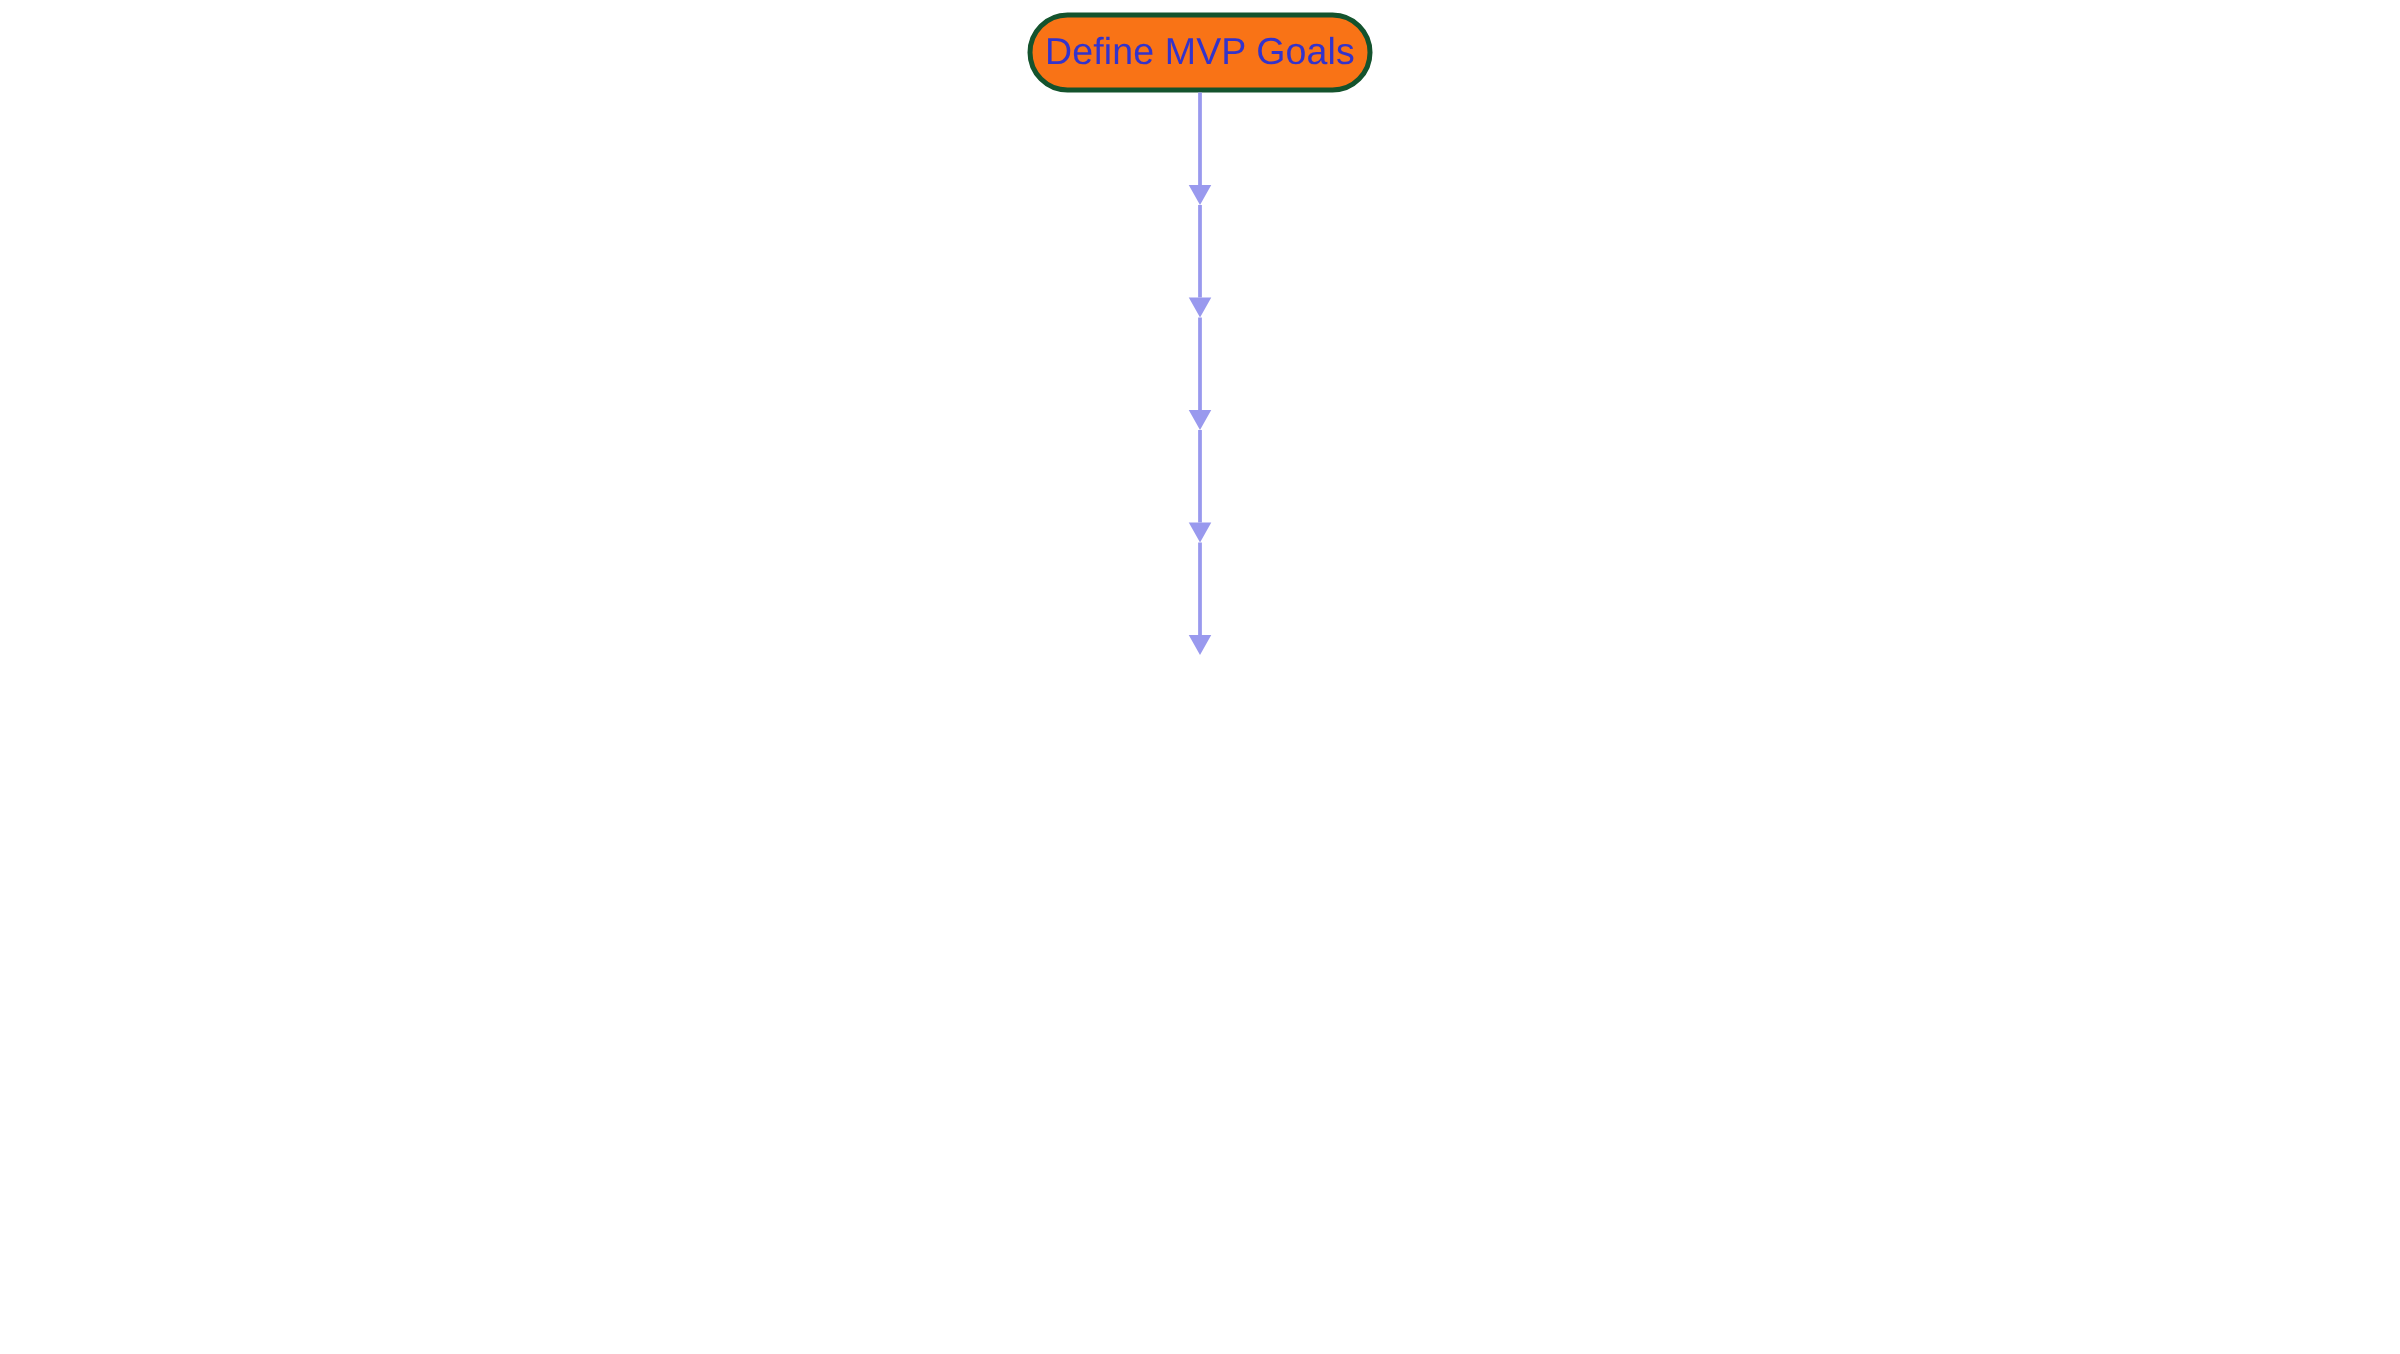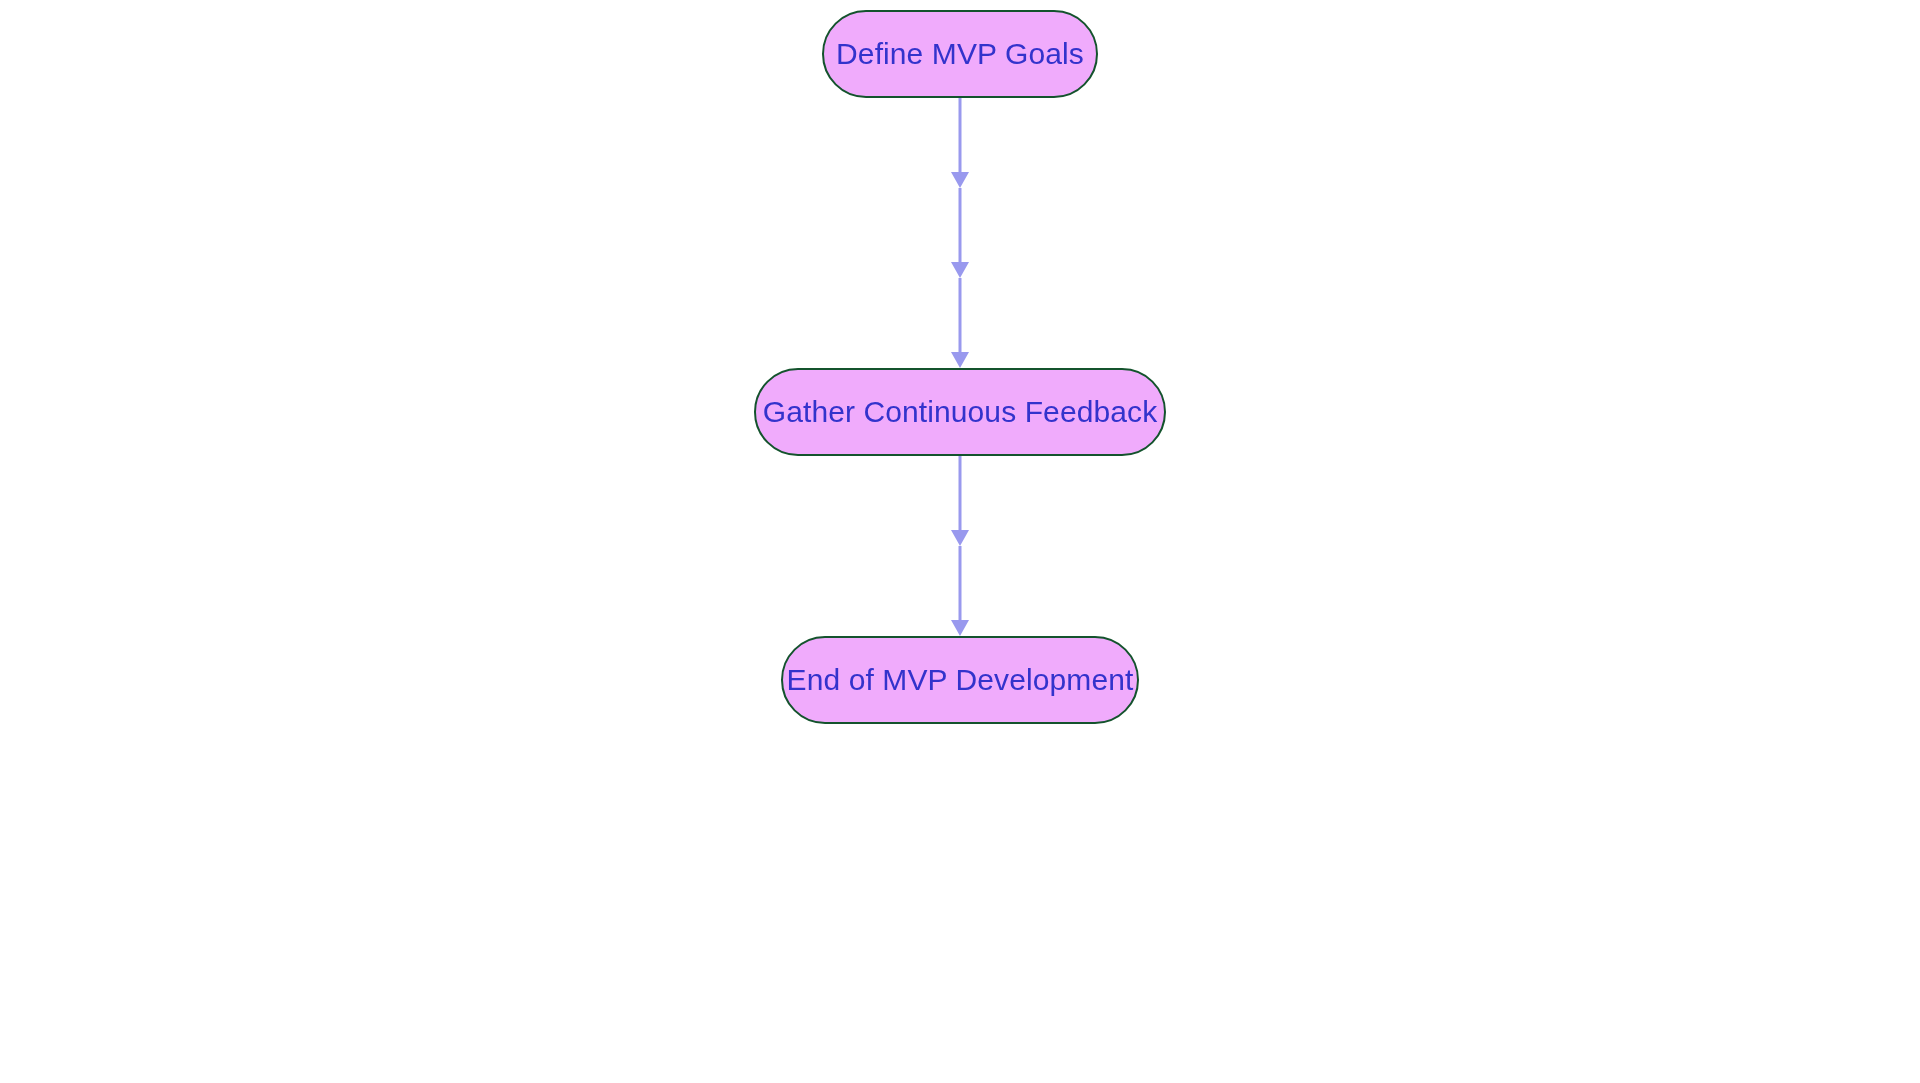--- a/index.html
+++ b/index.html
@@ -31,26 +31,26 @@
     display: flex;
     flex-direction: column;
     align-items: center;
     justify-content: flex-start;
     padding-top: 10px;
     box-sizing: border-box;
   }
 
   .node {
     box-sizing: border-box;
-    height: 88px;
+    height: 64px;
     display: flex;
     align-items: center;
     justify-content: center;
-    background: #f0abfc;
-    border: 2px solid #14532d;
+    background: #f97316;
+    border: 4px solid #14532d;
     border-radius: 46px;
     flex: none;
   }
 
   .node-label {
     color: #3333cc;
     font-size: 30px;
     font-weight: 400;
     line-height: 1;
     letter-spacing: 0.1px;
@@ -113,33 +113,27 @@
       <span class="conn-line"></span>
       <span class="conn-head"></span>
     </div>
 
 
     <div class="connector">
       <span class="conn-line"></span>
       <span class="conn-head"></span>
     </div>
 
-    <div class="node w4">
-      <span class="node-label">Gather Continuous Feedback</span>
-    </div>
 
     <div class="connector">
       <span class="conn-line"></span>
       <span class="conn-head"></span>
     </div>
 
 
     <div class="connector">
       <span class="conn-line"></span>
       <span class="conn-head"></span>
     </div>
 
-    <div class="node w6">
-      <span class="node-label">End of MVP Development</span>
-    </div>
 
   </div>
 </div>
 
 </body></html>

